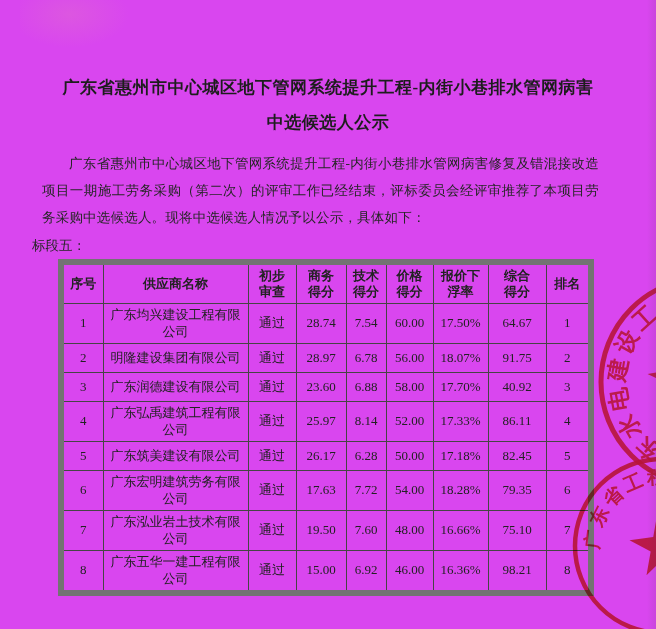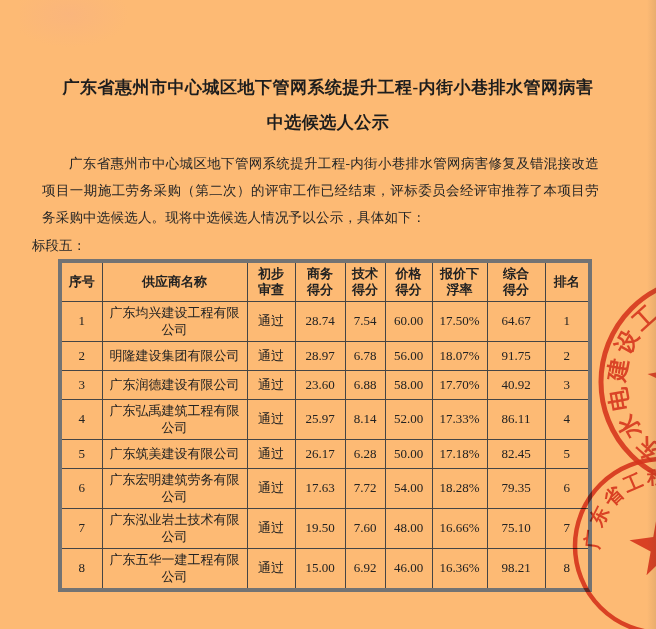--- a/index.html
+++ b/index.html
@@ -1,21 +1,21 @@
 <!DOCTYPE html>
 <html><head>
 <meta charset="utf-8">
 <style>
   html, body { margin: 0; padding: 0; background: #ffffff; }
   .page {
     position: relative;
     width: 656px;
     height: 629px;
     overflow: hidden;
-    background: #fdba74;
+    background: #d946ef;
     font-family: "Liberation Serif", "DejaVu Serif", serif;
     color: #2a2a2a;
   }
   
   .smudge-topleft {
     position: absolute; left: 20px; top: 0; width: 110px; height: 48px;
     background: radial-gradient(ellipse at 45% 30%, rgba(235,160,160,0.18), rgba(235,160,160,0) 70%);
     pointer-events: none;
   }
   .edge-right {
@@ -36,21 +36,21 @@
   }
   .section-label {
     margin: 4px 58px 2px 32px;
     font-size: 13.5px; line-height: 22px; color: #262626;
   }
   table.results {
     margin-left: 58px;
     border-collapse: collapse;
     table-layout: fixed;
     width: 530px;
-    border: 4px solid #737373;
+    border: 6px solid #737373;
   }
   table.results th, table.results td {
     border: 1px solid #454545;
     font-size: 13px;
     color: #222222;
     text-align: center;
     vertical-align: middle;
     padding: 3px 3px;
     line-height: 16.5px;
     overflow: hidden;

